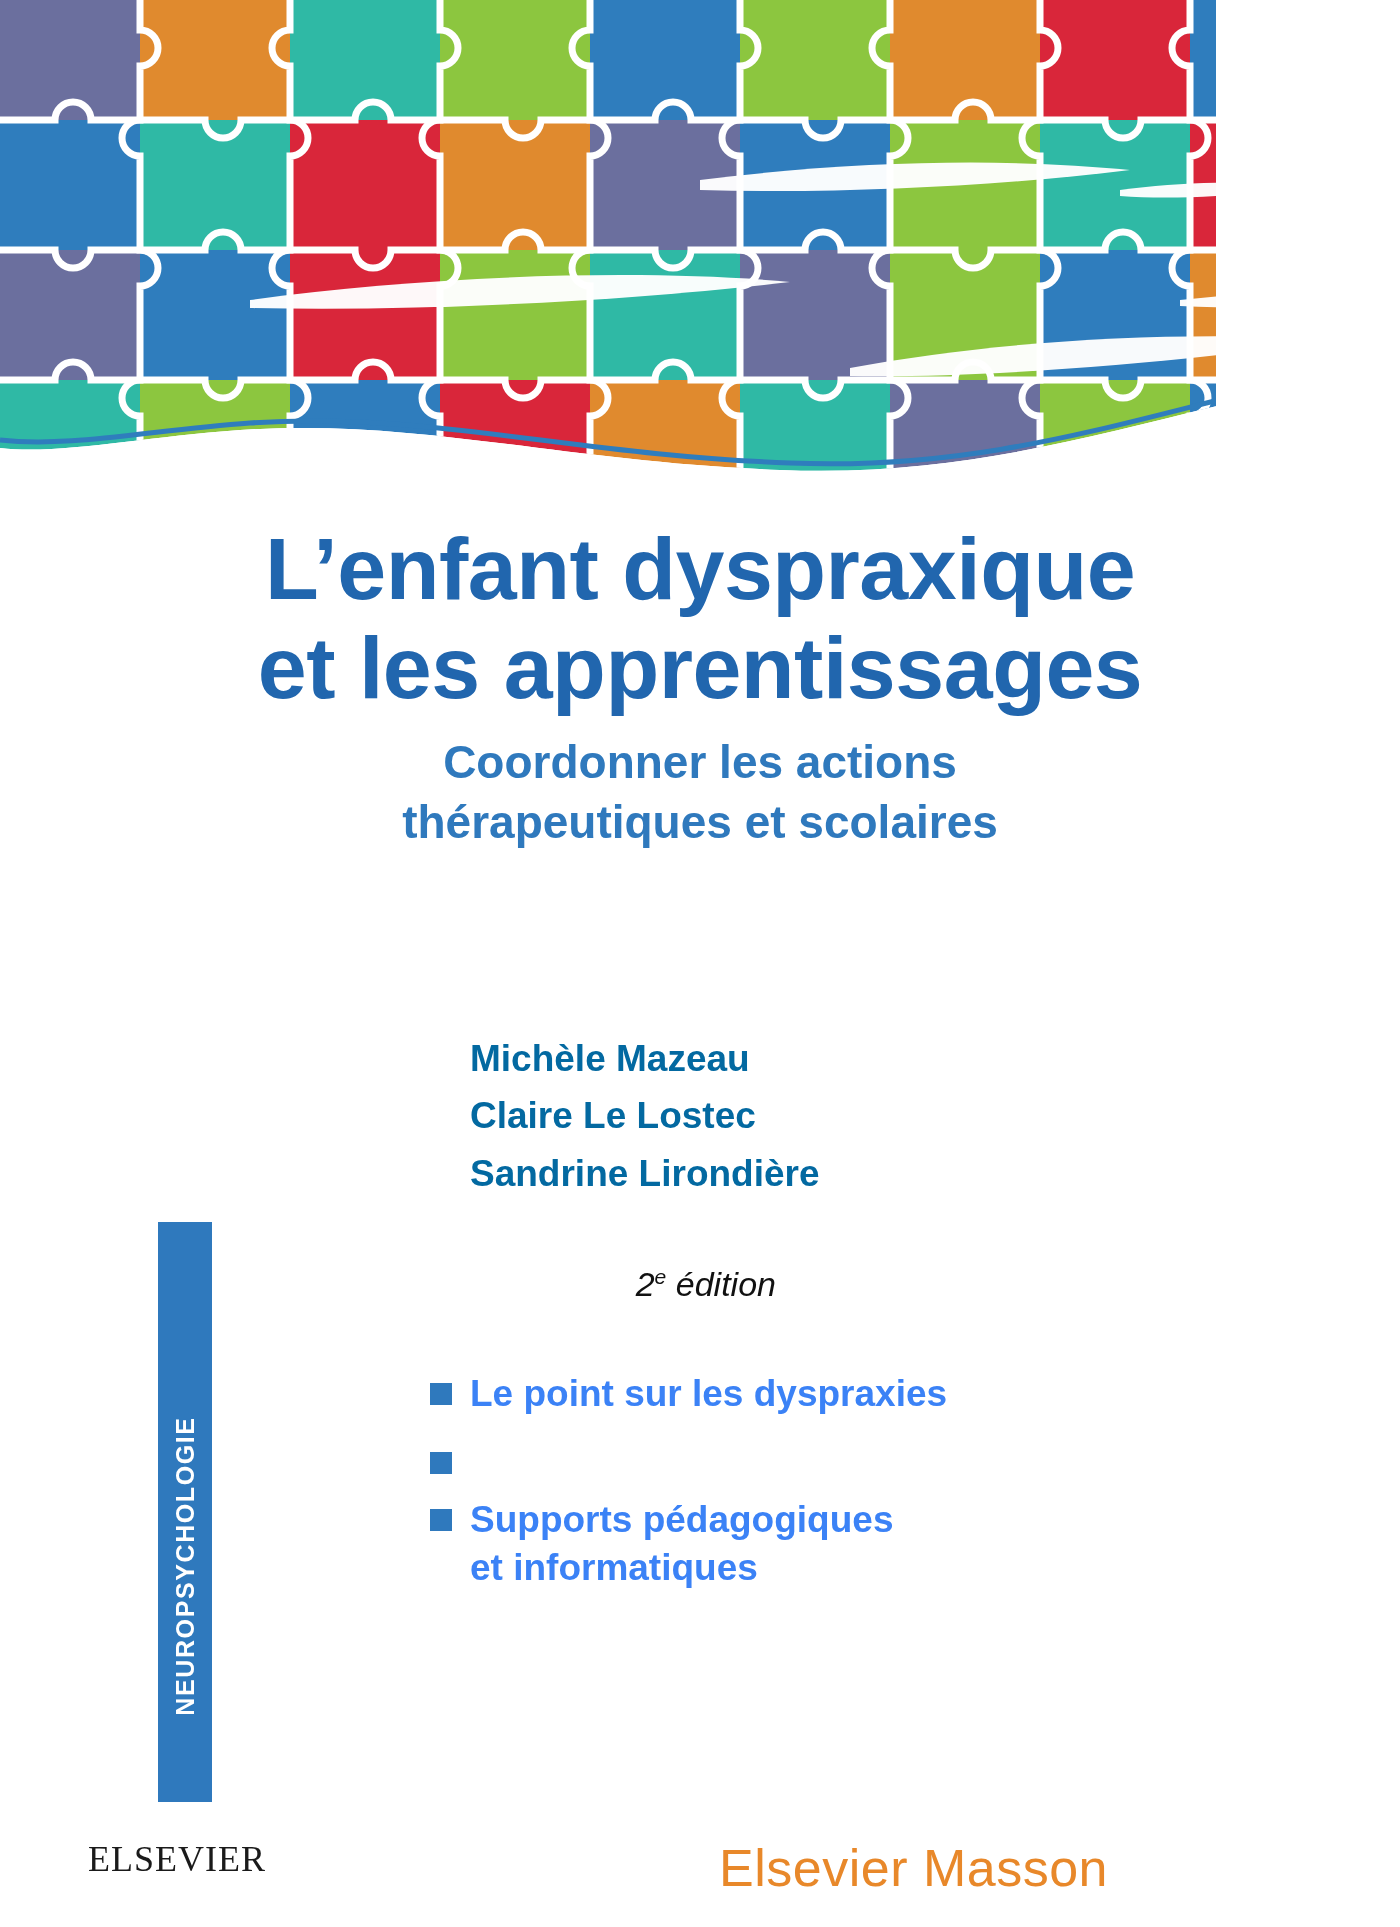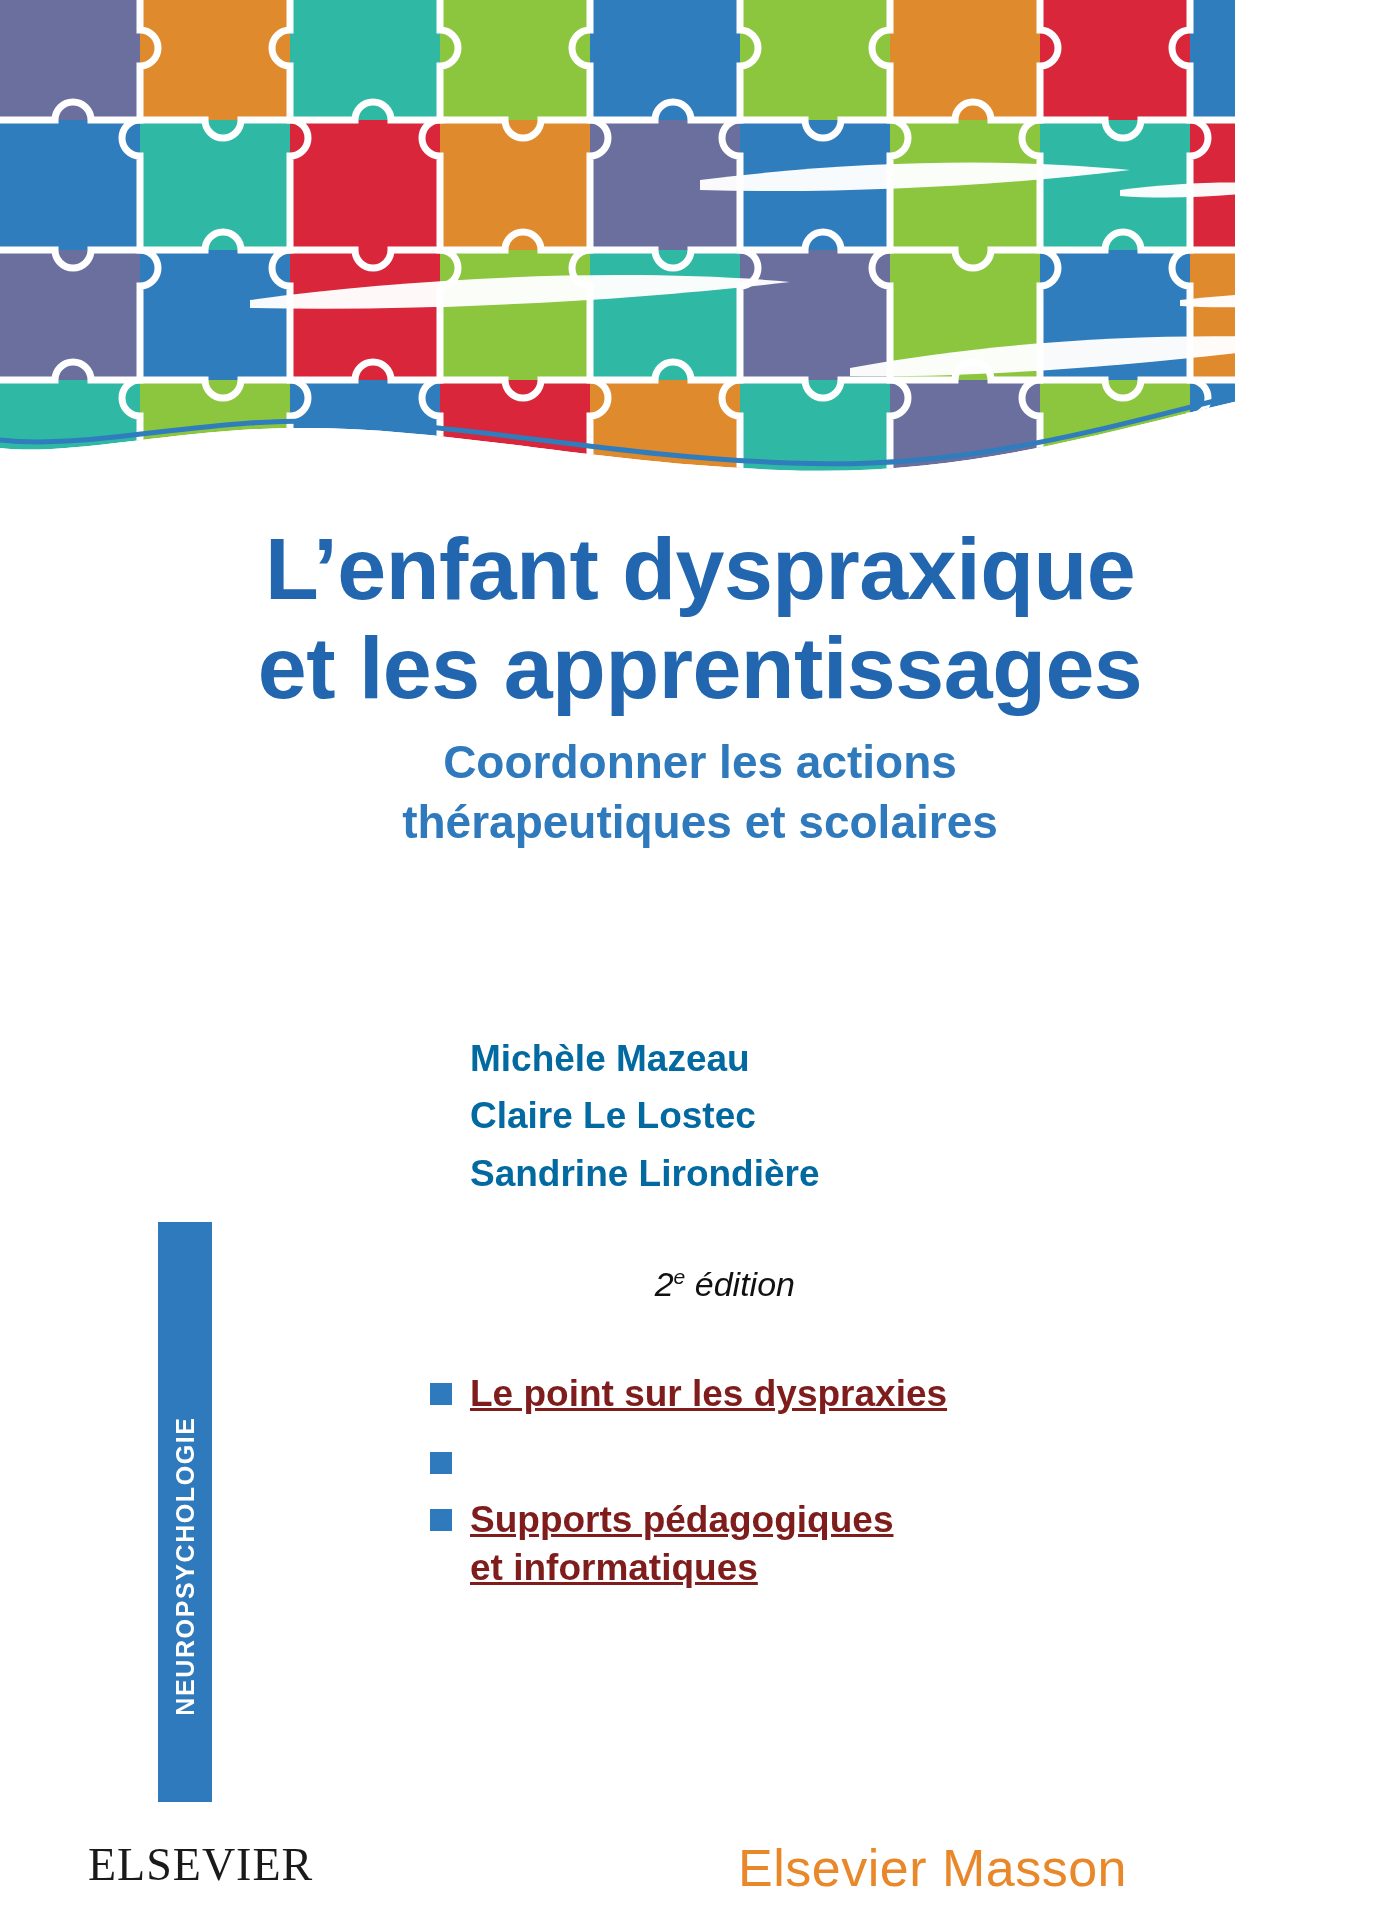--- a/index.html
+++ b/index.html
@@ -9,21 +9,20 @@
   }
   body {
     font-family: "Liberation Sans", sans-serif;
   }
   .cover {
     position: relative;
     width: 1216px;
     height: 1927px;
     background: #ffffff;
     overflow: hidden;
-    padding-left: 19px;
   }
 
   
   .artwork {
     position: absolute;
     left: 0;
     top: 0;
     width: 1400px;
     height: 500px;
     overflow: hidden;
@@ -102,26 +101,25 @@
   }
   .bullet-square {
     width: 22px;
     height: 22px;
     background: #2f79bd;
     margin-top: 13px;
     margin-right: 18px;
     flex: 0 0 auto;
   }
   .bullet-text {
-    color: #7f1d1d;
+    color: #3b82f6;
     font-size: 37px;
     font-weight: bold;
     line-height: 1.28;
     white-space: pre-line;
-    text-decoration: underline;
   }
 
   
   .series-band {
     position: absolute;
     left: 158px;
     top: 1222px;
     width: 54px;
     height: 580px;
     background: #2f79bd;
@@ -145,21 +143,21 @@
     justify-content: center;
   }
 
   
   .footer-elsevier {
     position: absolute;
     left: 88px;
     top: 1838px;
     color: #1a1a1a;
     font-family: "Liberation Serif", serif;
-    font-size: 46px;
+    font-size: 36px;
     letter-spacing: 1px;
     font-weight: normal;
   }
   .footer-masson {
     position: absolute;
     right: 108px;
     top: 1838px;
     color: #e8882a;
     font-size: 52px;
     font-weight: normal;

